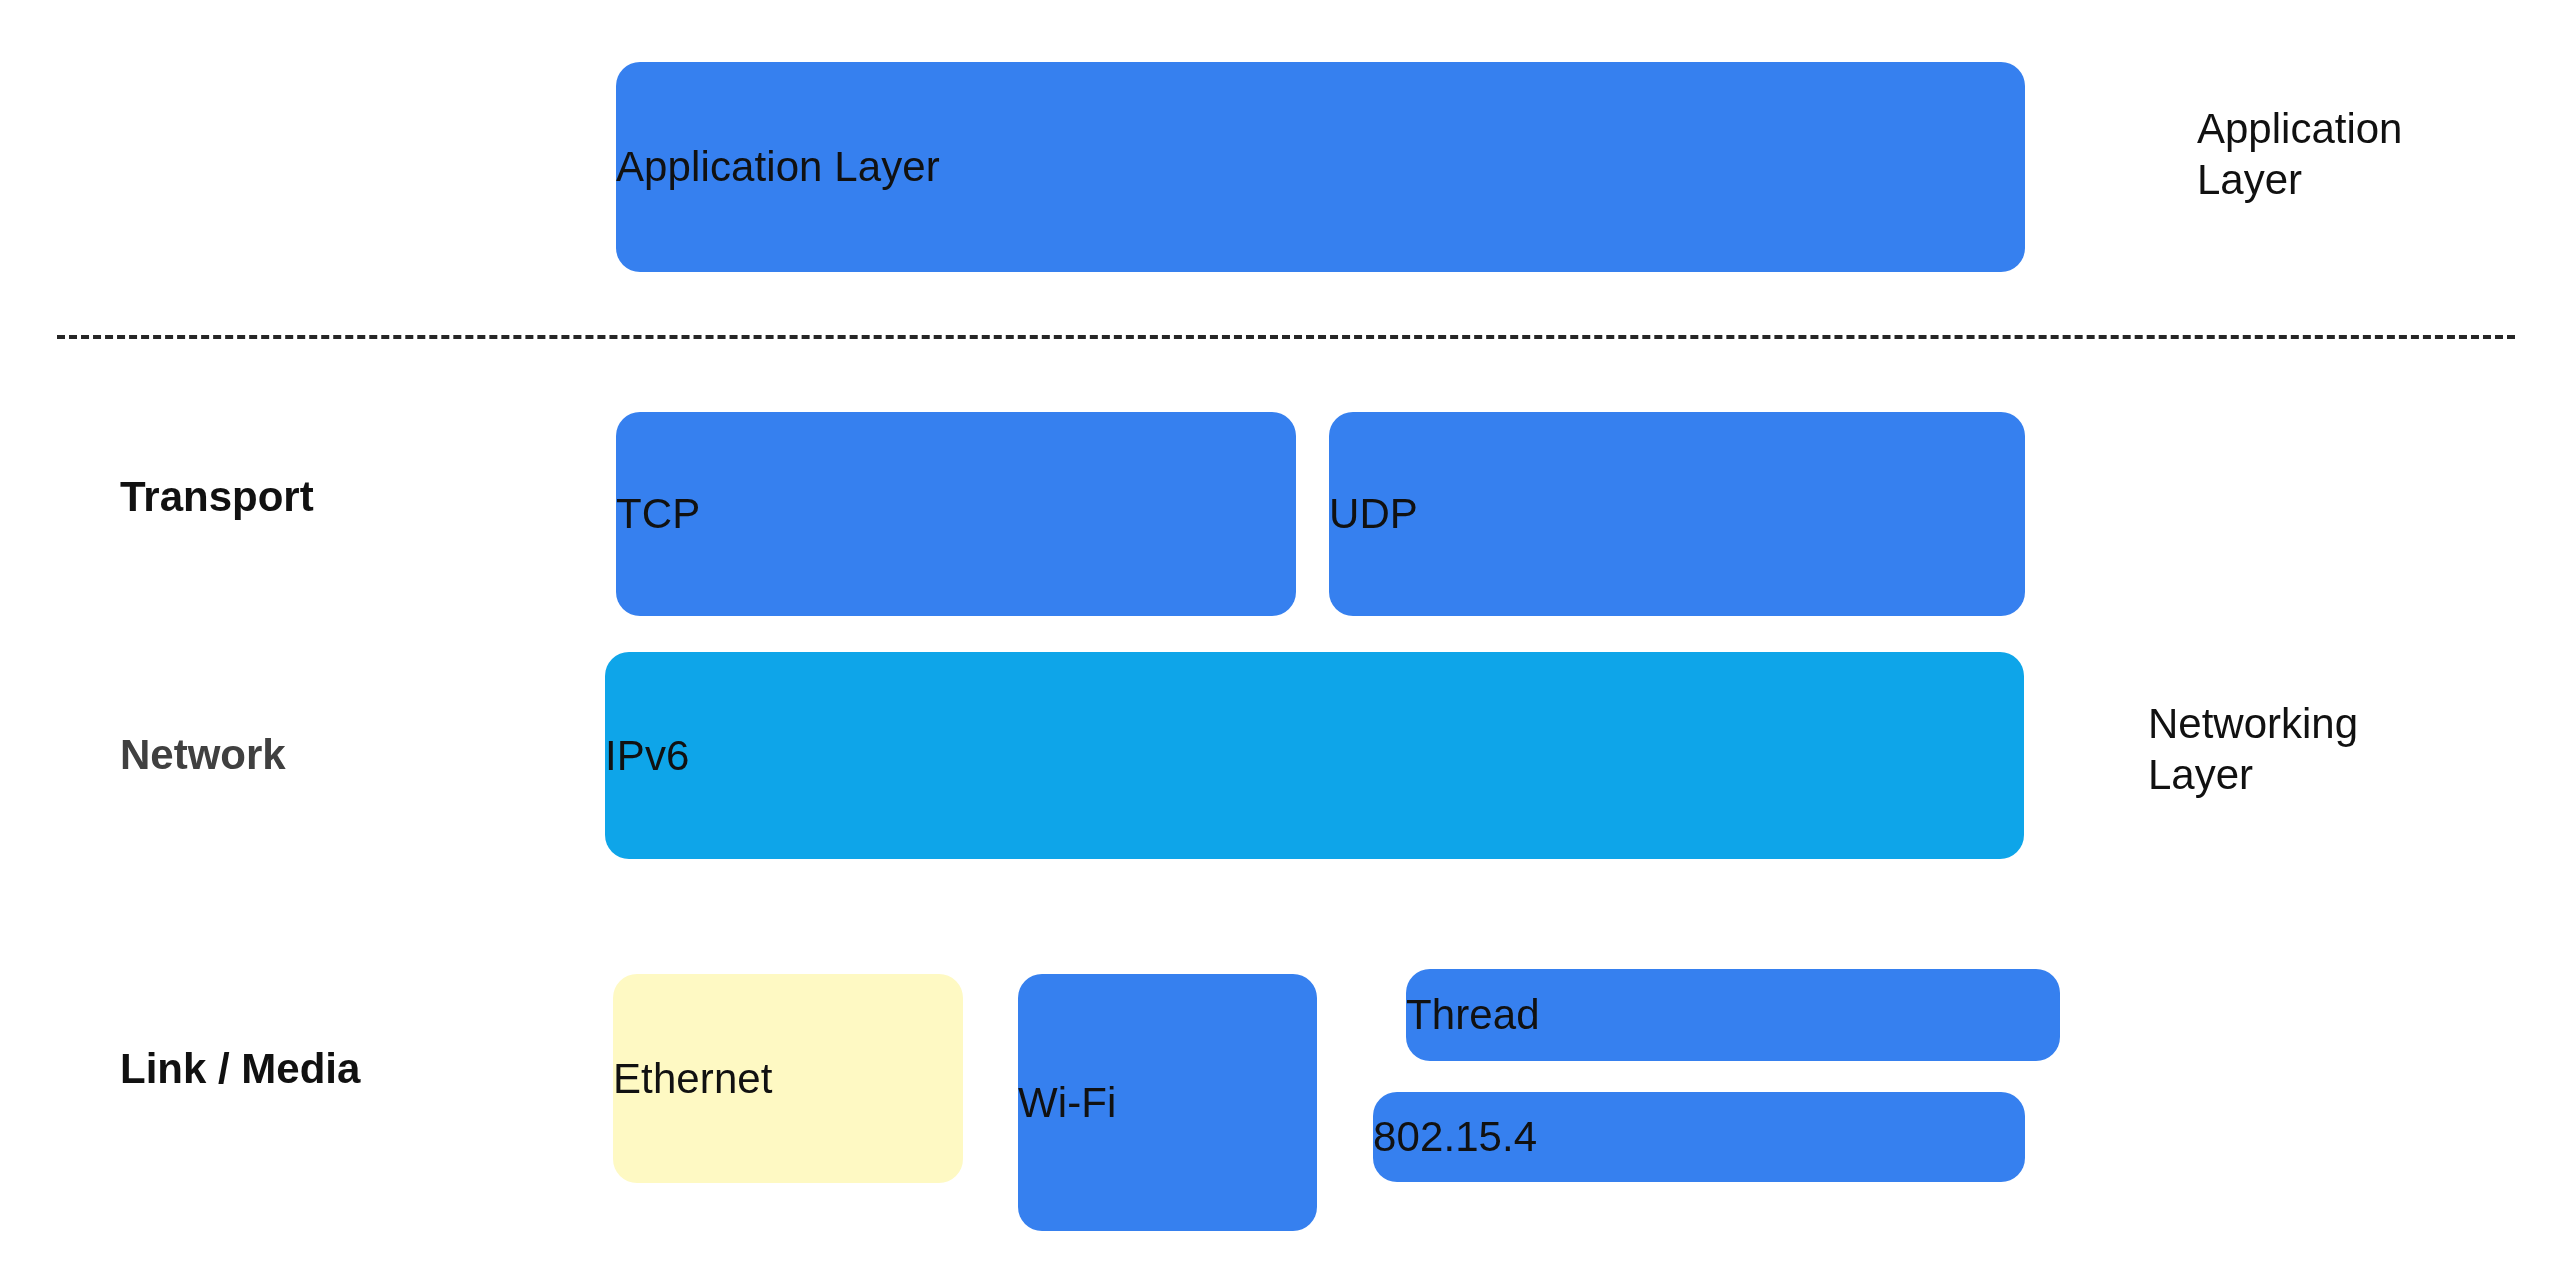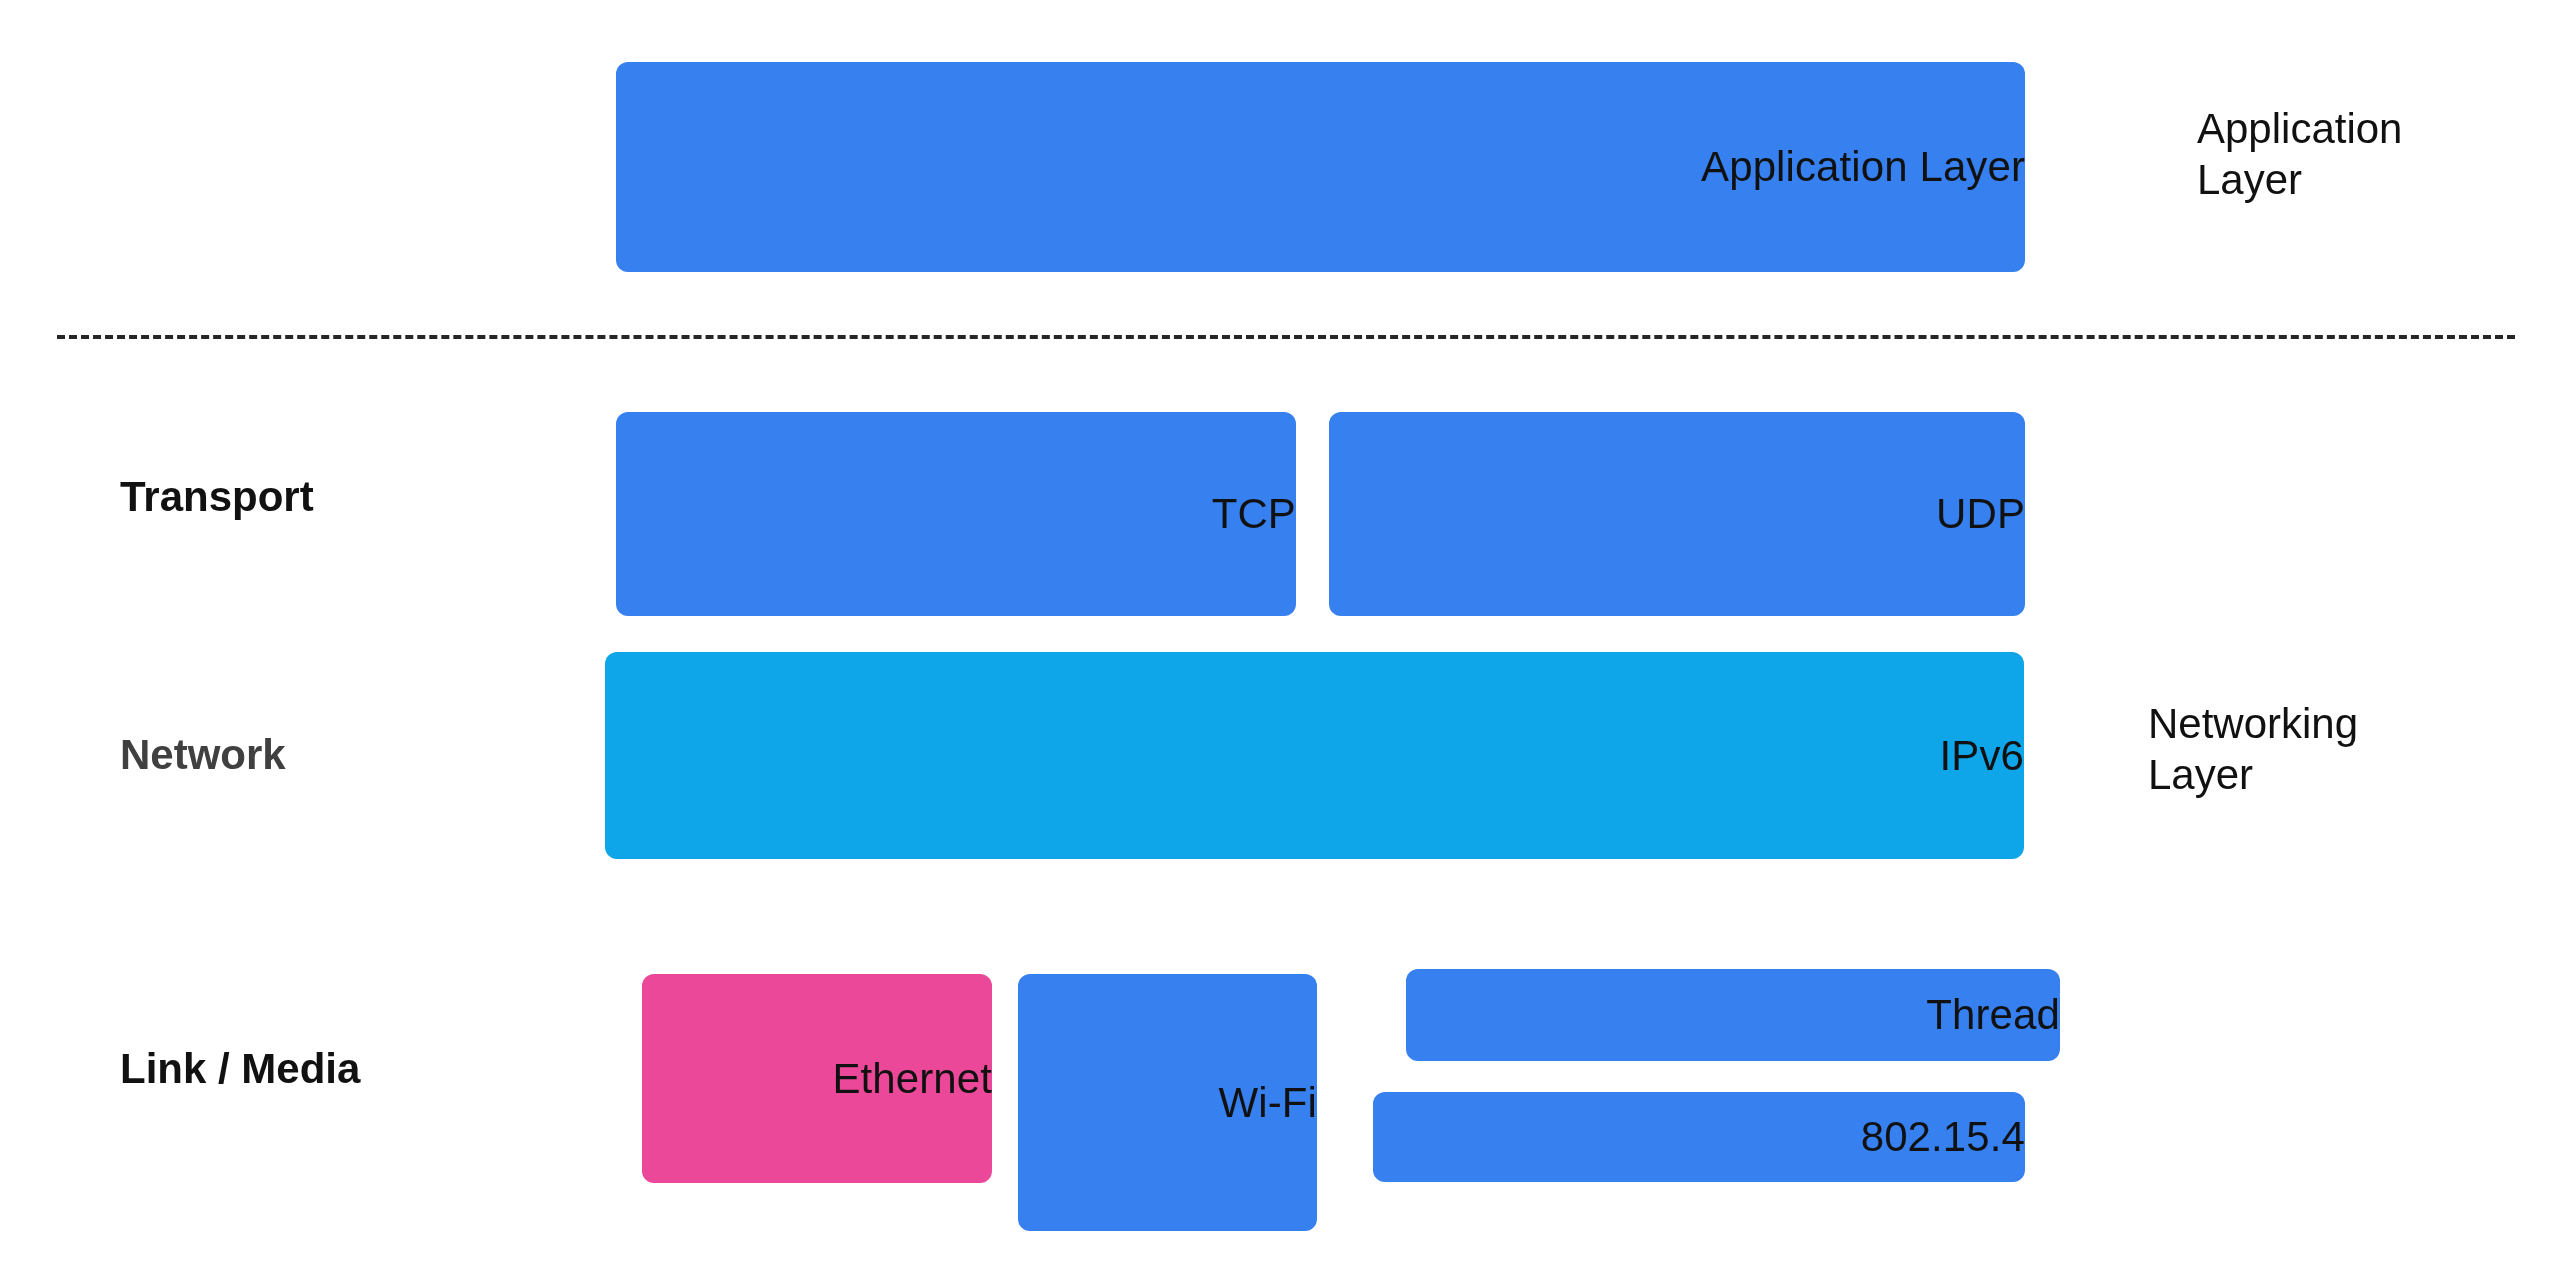--- a/index.html
+++ b/index.html
@@ -24,24 +24,24 @@
 
   
   .node {
     position: absolute;
     box-sizing: border-box;
   }
 
   
   .box {
     background: #3680ef;
-    border-radius: 12px;
+    border-radius: 24px;
     display: flex;
     align-items: center;
-    justify-content: flex-end;
+    justify-content: flex-start;
     color: #111111;
     font-size: 42px;
     font-weight: 400;
     letter-spacing: 0.1px;
     line-height: 1;
     white-space: nowrap;
     user-select: none;
   }
   .box .box-label {
     display: block;
@@ -114,21 +114,21 @@
 
   <div class="node group-label" style="left: 2148px; top: 698px; width: 392px; height: 113px; color: rgb(17, 17, 17);">
     <span>Networking</span>
     <span>Layer</span>
   </div>
 
   <div class="node row-label" style="left: 120px; top: 1043px; width: 392px; height: 52px; color: rgb(17, 17, 17);">
     <span>Link / Media</span>
   </div>
 
-  <div class="node box" style="left: 613px; top: 974px; width: 350px; height: 209px; background: #ec4899; color: rgb(17, 17, 17); margin-left: 29px;">
+  <div class="node box" style="left: 613px; top: 974px; width: 350px; height: 209px; background: #fef9c3; color: rgb(17, 17, 17);">
     <span class="box-label">Ethernet</span>
   </div>
 
   <div class="node box" style="left: 1018px; top: 974px; width: 299px; height: 257px; background: rgb(54, 128, 239); color: rgb(17, 17, 17);">
     <span class="box-label">Wi-Fi</span>
   </div>
 
   <div class="node box" style="left: 1370px; top: 969px; width: 654px; height: 92px; background: rgb(54, 128, 239); color: rgb(17, 17, 17); margin-left: 36px;">
     <span class="box-label">Thread</span>
   </div>

